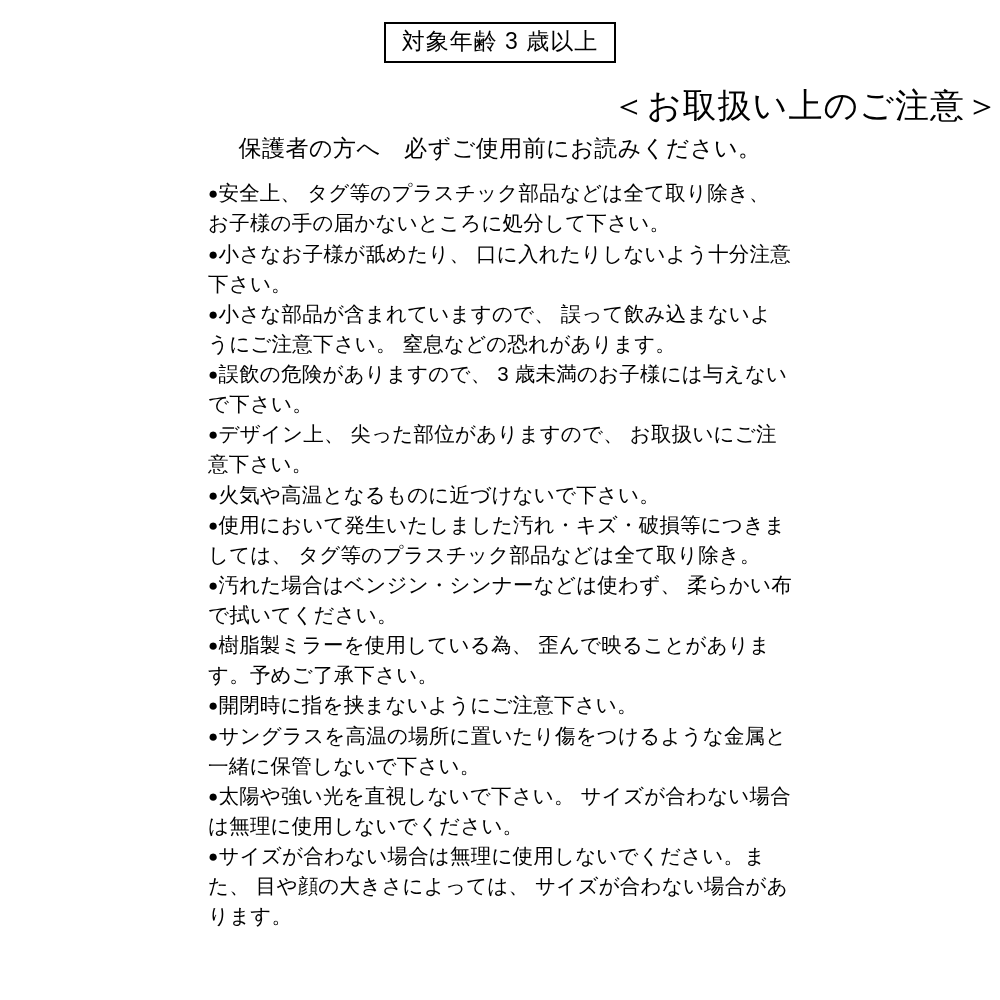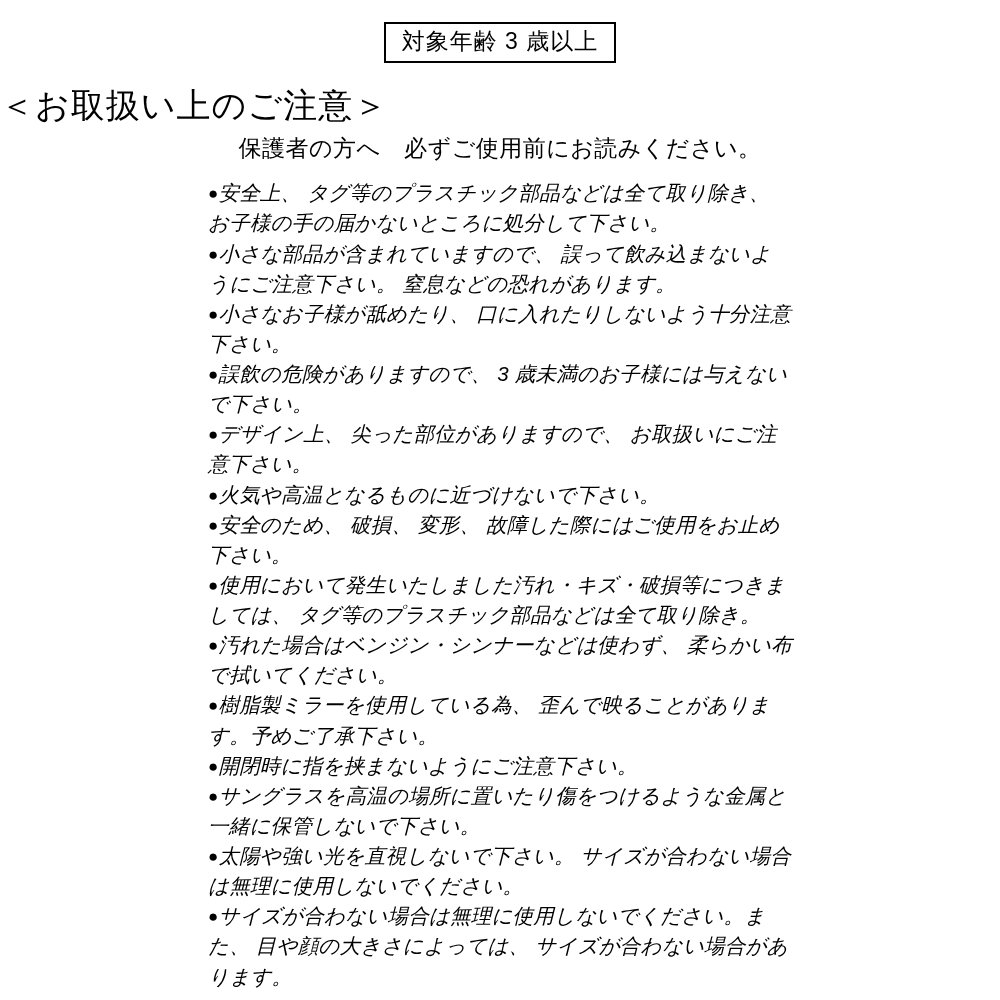--- a/index.html
+++ b/index.html
@@ -27,21 +27,21 @@
   }
   .age-box {
     border: 2px solid #000;
     padding: 5px 16px 7px 16px;
     font-size: 23px;
     letter-spacing: 1px;
     line-height: 1.1;
     white-space: nowrap;
   }
   .doc-title {
-    text-align: left;
+    text-align: right;
     font-size: 34px;
     letter-spacing: 1px;
     margin-top: 20px;
     white-space: nowrap;
   }
   .subtitle {
     text-align: center;
     font-size: 23px;
     margin-top: 4px;
     letter-spacing: 0.5px;
@@ -51,21 +51,20 @@
     margin: 14px auto 0 auto;
     width: 584px;
     font-size: 20.5px;
     line-height: 1.47;
     letter-spacing: 0.2px;
   }
   .note {
     margin: 0;
     padding: 0;
     text-indent: 0;
-    font-style: italic;
   }
   .note .bullet {
     font-size: 17px;
     vertical-align: 1px;
   }
 </style>
 </head>
 <body>
 
 <div class="page">
@@ -73,26 +72,25 @@
   <div class="age-box-wrap">
     <div class="age-box">対象年齢 3 歳以上</div>
   </div>
 
   <div class="doc-title">＜お取扱い上のご注意＞</div>
 
   <div class="subtitle">保護者の方へ　必ずご使用前にお読みください。</div>
 
   <div class="body-block">
     <p class="note"><span class="bullet">●</span><span>安全上、 タグ等のプラスチック部品などは全て取り除き、 お子様の手の届かないところに処分して下さい。</span></p>
+    <p class="note"><span class="bullet">●</span><span>小さなお子様が舐めたり、 口に入れたりしないよう十分注意下さい。</span></p>
     <p class="note"><span class="bullet">●</span><span>小さな部品が含まれていますので、 誤って飲み込まないようにご注意下さい。 窒息などの恐れがあります。</span></p>
-    <p class="note"><span class="bullet">●</span><span>小さなお子様が舐めたり、 口に入れたりしないよう十分注意下さい。</span></p>
     <p class="note"><span class="bullet">●</span><span>誤飲の危険がありますので、 3 歳未満のお子様には与えないで下さい。</span></p>
     <p class="note"><span class="bullet">●</span><span>デザイン上、 尖った部位がありますので、 お取扱いにご注意下さい。</span></p>
     <p class="note"><span class="bullet">●</span><span>火気や高温となるものに近づけないで下さい。</span></p>
-    <p class="note"><span class="bullet">●</span><span>安全のため、 破損、 変形、 故障した際にはご使用をお止め下さい。</span></p>
     <p class="note"><span class="bullet">●</span><span>使用において発生いたしました汚れ・キズ・破損等につきましては、 タグ等のプラスチック部品などは全て取り除き。</span></p>
     <p class="note"><span class="bullet">●</span><span>汚れた場合はベンジン・シンナーなどは使わず、 柔らかい布で拭いてください。</span></p>
     <p class="note"><span class="bullet">●</span><span>樹脂製ミラーを使用している為、 歪んで映ることがあります。予めご了承下さい。</span></p>
     <p class="note"><span class="bullet">●</span><span>開閉時に指を挟まないようにご注意下さい。</span></p>
     <p class="note"><span class="bullet">●</span><span>サングラスを高温の場所に置いたり傷をつけるような金属と一緒に保管しないで下さい。</span></p>
     <p class="note"><span class="bullet">●</span><span>太陽や強い光を直視しないで下さい。 サイズが合わない場合は無理に使用しないでください。</span></p>
     <p class="note"><span class="bullet">●</span><span>サイズが合わない場合は無理に使用しないでください。また、 目や顔の大きさによっては、 サイズが合わない場合があります。</span></p>
 
   </div>
 

